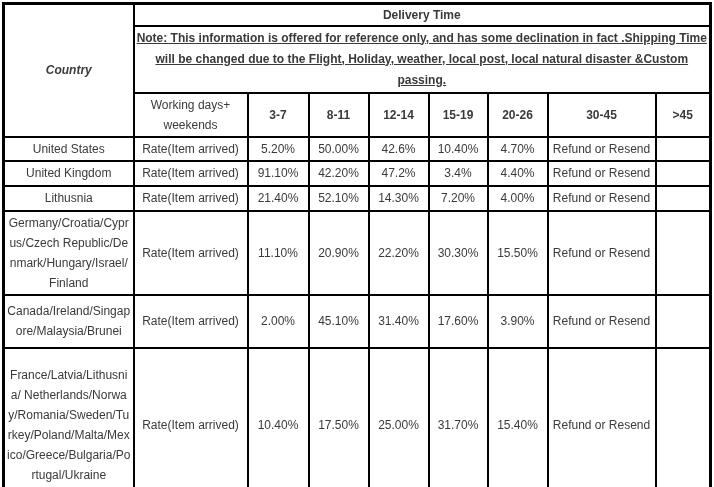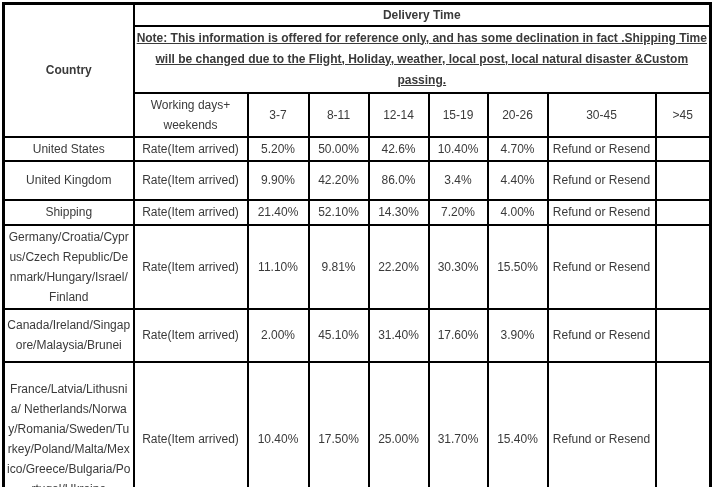--- a/index.html
+++ b/index.html
@@ -33,31 +33,32 @@
   }
   td.title-cell {
     font-weight: bold;
     font-size: 14px;
     color: #1a1a1a;
   }
   td.country-header-cell {
     font-weight: bold;
     font-size: 14px;
     color: #1a1a1a;
+    font-style: italic;
   }
   td.note-cell {
     color: var(--note-text, #2222aa);
     font-weight: bold;
     font-size: 12px;
     line-height: 21px;
     padding: 2px 6px;
     text-decoration: underline;
   }
   td.day-header-cell {
-    font-weight: normal;
+    font-weight: bold;
     font-size: 14px;
     color: #1a1a1a;
   }
   td.working-days-cell {
     font-size: 12px;
     line-height: 20px;
     padding: 2px 6px;
   }
   td.country-cell {
     line-height: 20px;
@@ -111,49 +112,49 @@
         <td class="rate-cell">Rate(Item arrived)</td>
         <td class="value-cell">5.20%</td>
         <td class="value-cell">50.00%</td>
         <td class="value-cell">42.6%</td>
         <td class="value-cell">10.40%</td>
         <td class="value-cell">4.70%</td>
         <td class="value-cell">Refund or Resend</td>
         <td class="value-cell"></td>
       </tr>
 
-      <tr style="height:39px">
+      <tr style="height:25px">
         <td class="country-cell">United Kingdom</td>
         <td class="rate-cell">Rate(Item arrived)</td>
-        <td class="value-cell">9.90%</td>
+        <td class="value-cell">91.10%</td>
         <td class="value-cell">42.20%</td>
-        <td class="value-cell">86.0%</td>
+        <td class="value-cell">47.2%</td>
         <td class="value-cell">3.4%</td>
         <td class="value-cell">4.40%</td>
         <td class="value-cell">Refund or Resend</td>
         <td class="value-cell"></td>
       </tr>
 
       <tr style="height:25px">
-        <td class="country-cell">Shipping</td>
+        <td class="country-cell">Lithusnia</td>
         <td class="rate-cell">Rate(Item arrived)</td>
         <td class="value-cell">21.40%</td>
         <td class="value-cell">52.10%</td>
         <td class="value-cell">14.30%</td>
         <td class="value-cell">7.20%</td>
         <td class="value-cell">4.00%</td>
         <td class="value-cell">Refund or Resend</td>
         <td class="value-cell"></td>
       </tr>
 
       <tr style="height:75px">
         <td class="country-cell">Germany/Croatia/Cyprus/Czech Republic/Denmark/Hungary/Israel/Finland</td>
         <td class="rate-cell">Rate(Item arrived)</td>
         <td class="value-cell">11.10%</td>
-        <td class="value-cell">9.81%</td>
+        <td class="value-cell">20.90%</td>
         <td class="value-cell">22.20%</td>
         <td class="value-cell">30.30%</td>
         <td class="value-cell">15.50%</td>
         <td class="value-cell">Refund or Resend</td>
         <td class="value-cell"></td>
       </tr>
 
       <tr style="height:53px">
         <td class="country-cell">Canada/Ireland/Singapore/Malaysia/Brunei</td>
         <td class="rate-cell">Rate(Item arrived)</td>

